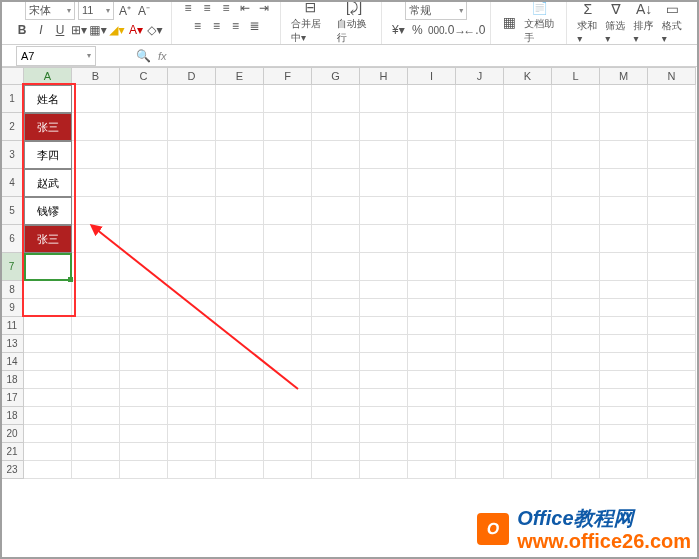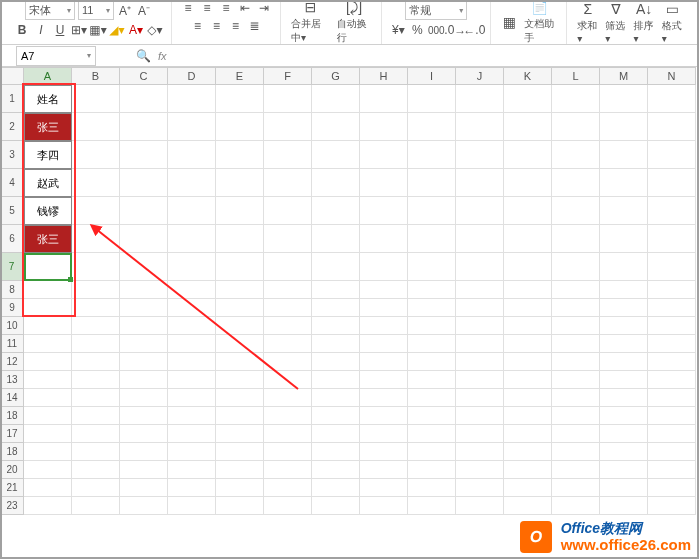--- a/index.html
+++ b/index.html
@@ -44,22 +44,22 @@
 
 
 .redbox { position: absolute; border: 2px solid #ff3030; pointer-events: none; }
 .arrow-svg { position: absolute; pointer-events: none; }
 
 
 .watermark { position: absolute; right: 8px; bottom: 6px; text-align: left; }
 .wm-badge { width: 32px; height: 32px; background: #ff6a00; border-radius: 4px; display: inline-flex; align-items: center; justify-content: center; vertical-align: middle; }
 .wm-badge span { color:#fff; font-weight:bold; font-size:16px; transform: skewX(-8deg); }
 .wm-text { display: inline-block; vertical-align: middle; margin-left: 4px; font-weight: bold; }
-.wm-title { color: #0f5aa8; font-size: 14px; font-style: italic; }
-.wm-url { color: #ff6a00; font-size: 15px; margin-top: -2px; }
+.wm-title { color: #0f5aa8; font-size: 20px; font-style: italic; }
+.wm-url { color: #ff6a00; font-size: 20px; margin-top: -2px; }
 
 .outer-border { position:absolute; inset:0; border:2px solid #a0a0a0; pointer-events:none; }
 </style>
 </head>
 <body>
 
 <div class="ribbon">
   <div class="rb-group two-row">
     <div class="row-line">
       <div class="font-name">
@@ -337,55 +337,21 @@
         <div class="cell"></div>
         <div class="cell"></div>
         <div class="cell"></div>
         <div class="cell"></div>
         <div class="cell"></div>
         <div class="cell"></div>
         <div class="cell"></div>
         <div class="cell"></div>
       </div>
       <div class="row">
-        <div class="rh">10</div>
-        <div class="cell"></div>
-        <div class="cell"></div>
-        <div class="cell"></div>
-        <div class="cell"></div>
-        <div class="cell"></div>
-        <div class="cell"></div>
-        <div class="cell"></div>
-        <div class="cell"></div>
-        <div class="cell"></div>
-        <div class="cell"></div>
-        <div class="cell"></div>
-        <div class="cell"></div>
-        <div class="cell"></div>
-        <div class="cell"></div>
-      </div>
-      <div class="row">
         <div class="rh">11</div>
-        <div class="cell"></div>
-        <div class="cell"></div>
-        <div class="cell"></div>
-        <div class="cell"></div>
-        <div class="cell"></div>
-        <div class="cell"></div>
-        <div class="cell"></div>
-        <div class="cell"></div>
-        <div class="cell"></div>
-        <div class="cell"></div>
-        <div class="cell"></div>
-        <div class="cell"></div>
-        <div class="cell"></div>
-        <div class="cell"></div>
-      </div>
-      <div class="row">
-        <div class="rh">12</div>
         <div class="cell"></div>
         <div class="cell"></div>
         <div class="cell"></div>
         <div class="cell"></div>
         <div class="cell"></div>
         <div class="cell"></div>
         <div class="cell"></div>
         <div class="cell"></div>
         <div class="cell"></div>
         <div class="cell"></div>

